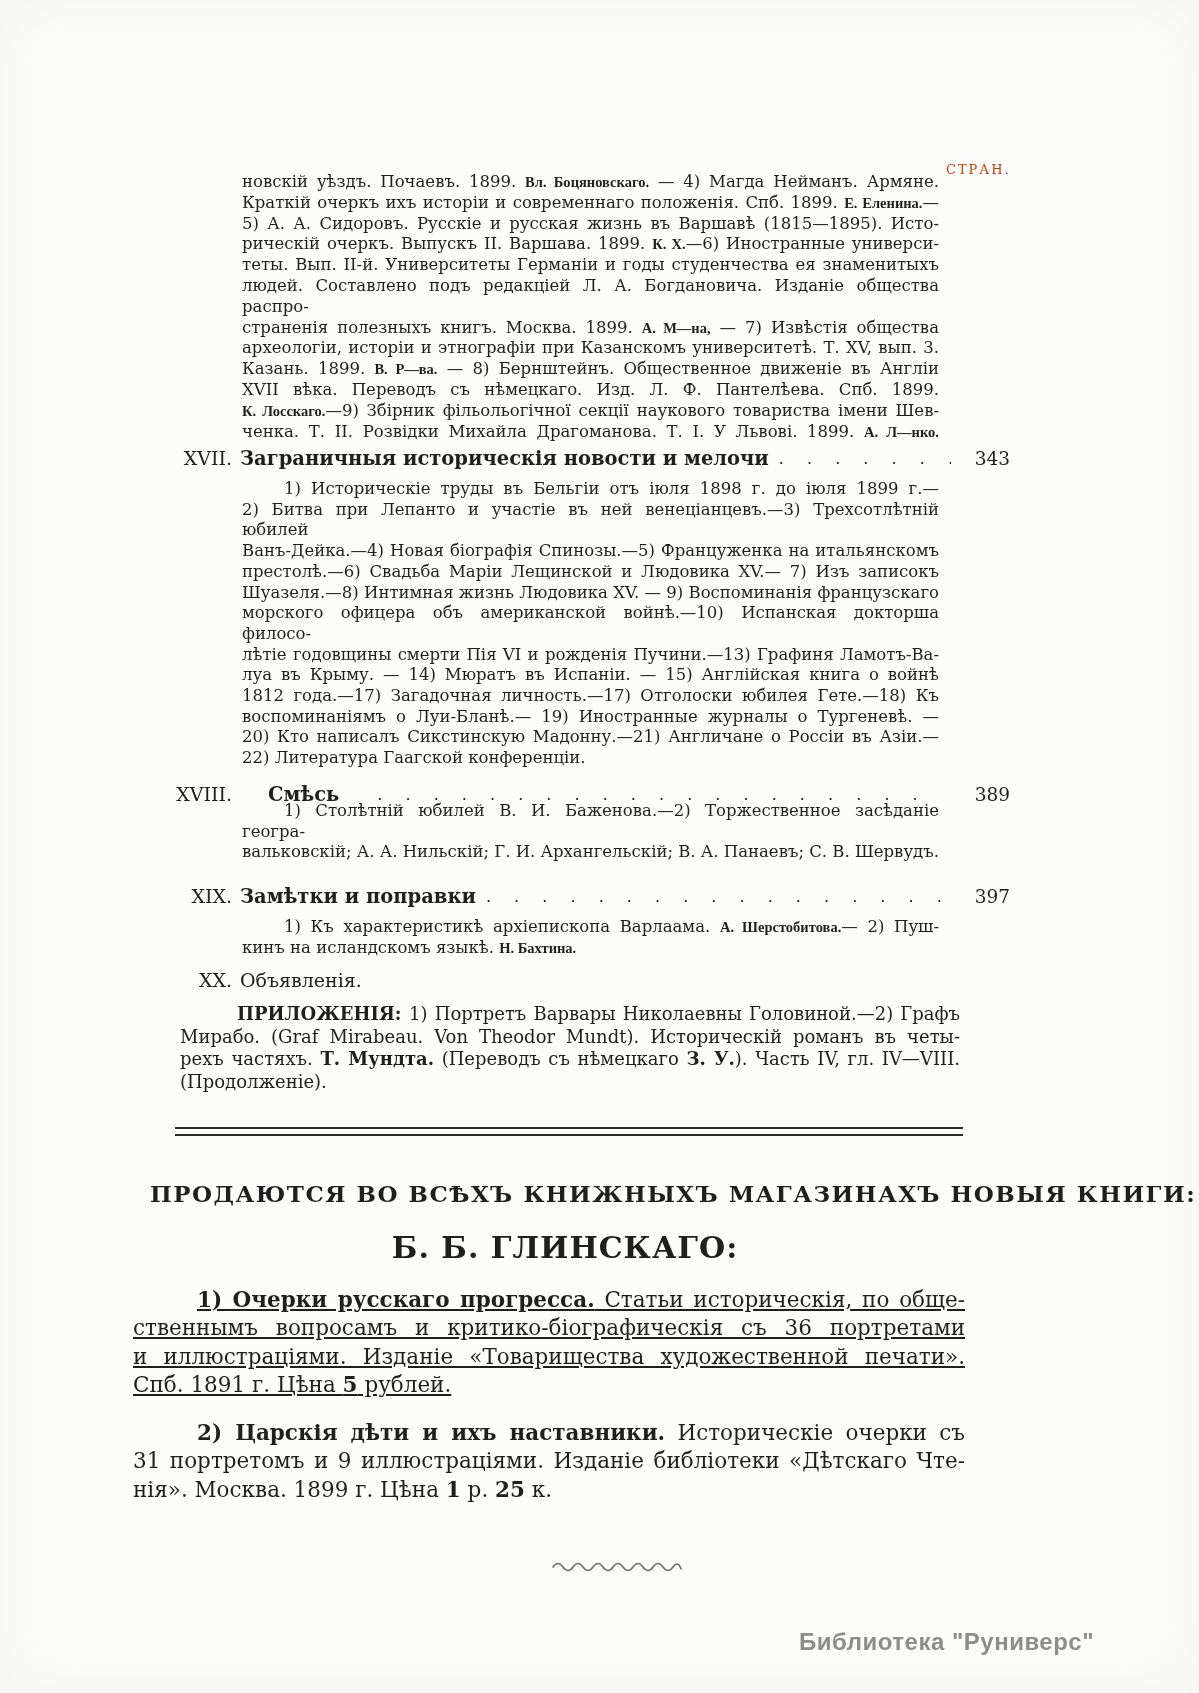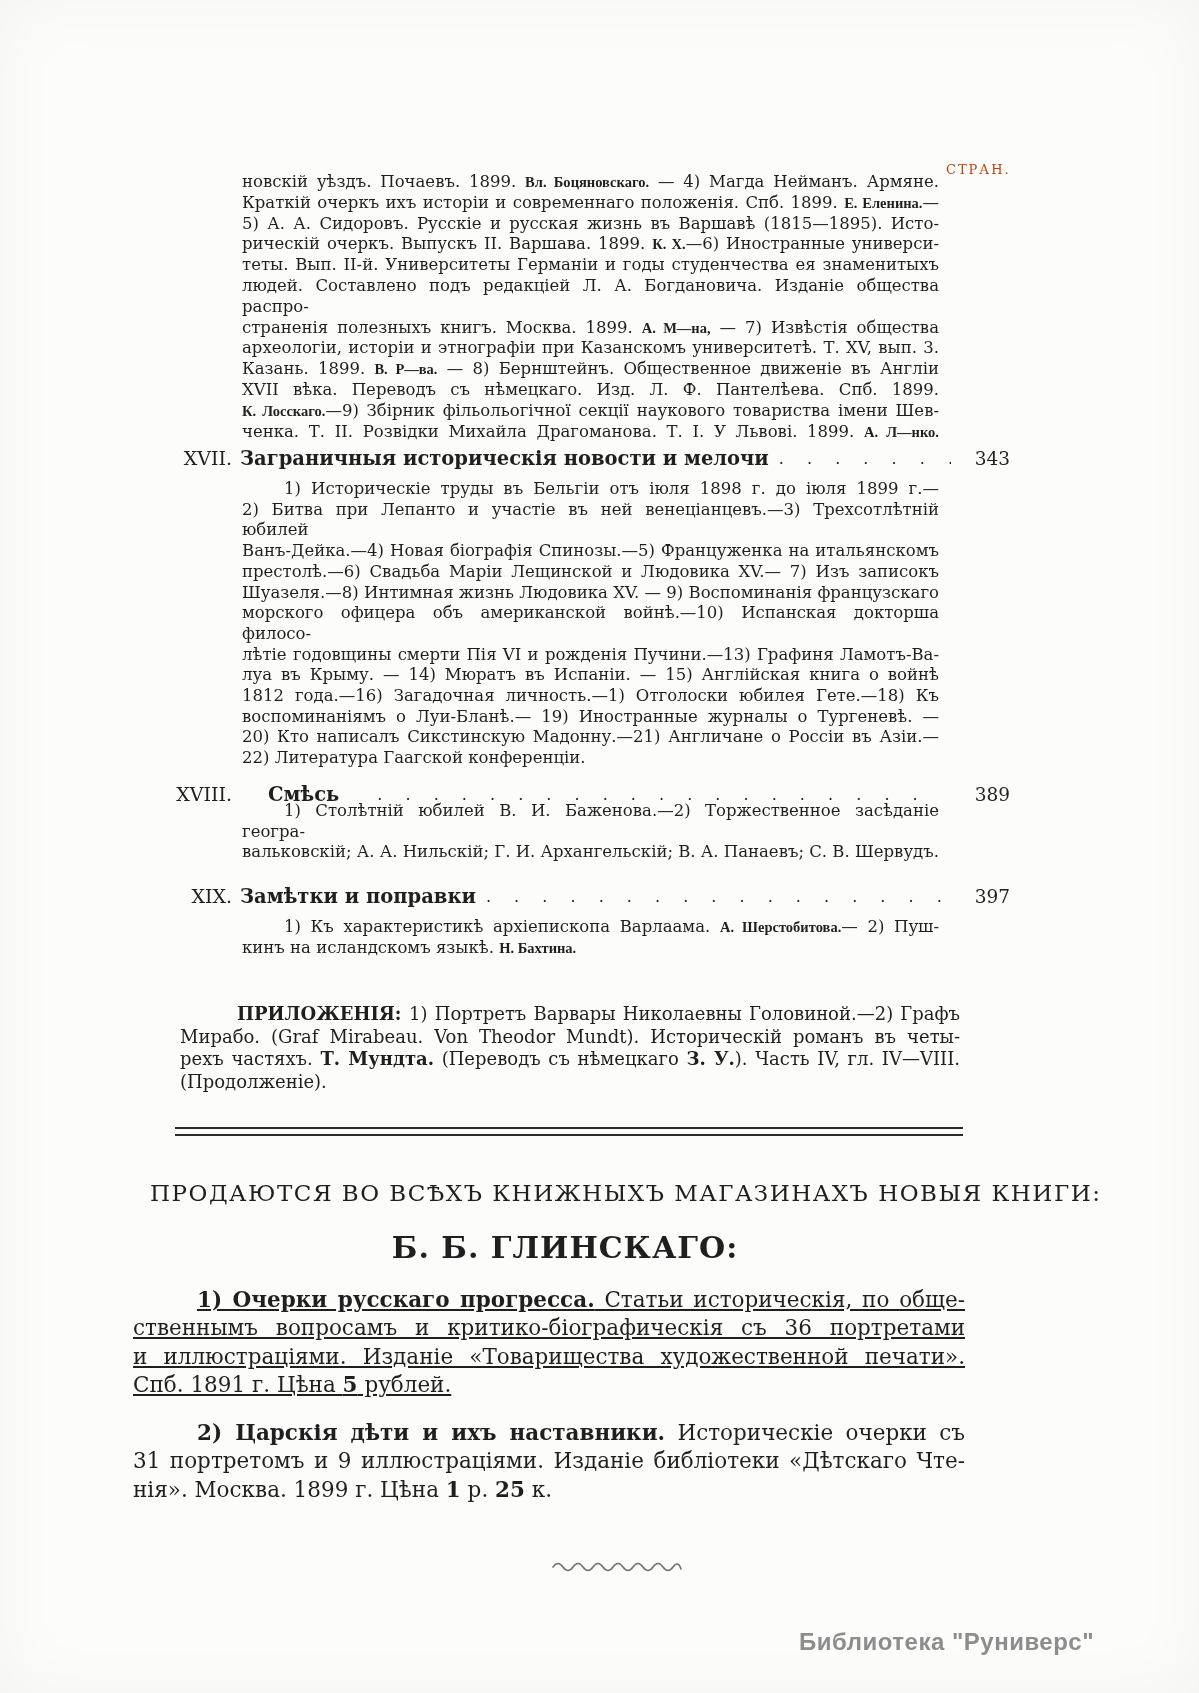--- a/index.html
+++ b/index.html
@@ -33,21 +33,21 @@
   .para17{top:479px;} .para18{top:801px;} .para19{top:917px;}
   .indent .line:first-child{text-indent:42px;}
 
   .appendix{left:180px; top:1003px; width:780px; font-size:18px; line-height:22.5px;}
   .appendix .line:first-child{text-indent:57px;}
 
   .double-rule{left:175px; top:1127px; width:788px; height:5px;
     border-top:2px solid #2b2b2b; border-bottom:2px solid #2b2b2b;}
 
   .ad-headline{left:150px; top:1180px; width:830px; text-align:center;
-    font-size:23px; font-weight:normal; letter-spacing:1.5px; white-space:nowrap;}
+    font-size:23px; font-weight:bold; letter-spacing:1.5px; white-space:nowrap;}
   .ad-author{left:150px; top:1230px; width:830px; text-align:center;
     font-size:30px; font-weight:bold; letter-spacing:1px;}
 
   .ad-para{left:133px; width:832px; font-size:21.5px; line-height:28.4px;}
   .ad-para .line:first-child{text-indent:64px;}
   .book1{top:1286px;text-decoration:underline;} .book2{top:1419px;}
 
   .squiggle{left:551px; top:1558px;}
   .watermark{left:799px; top:1628px; font-size:24px; font-weight:bold; color:#8d8d8d;
     font-family:"Liberation Sans","DejaVu Sans",sans-serif; letter-spacing:0.5px;}
@@ -82,21 +82,21 @@
   </div>
   <div class="para toc-items indent para17">
       <div class="line"><span>1) Историческіе труды въ Бельгіи отъ іюля 1898 г. до іюля 1899 г.—</span></div>
       <div class="line"><span>2) Битва при Лепанто и участіе въ ней венеціанцевъ.—3) Трехсотлѣтній юбилей</span></div>
       <div class="line"><span>Ванъ-Дейка.—4) Новая біографія Спинозы.—5) Француженка на итальянскомъ</span></div>
       <div class="line"><span>престолѣ.—6) Свадьба Маріи Лещинской и Людовика XV.— 7) Изъ записокъ</span></div>
       <div class="line"><span>Шуазеля.—8) Интимная жизнь Людовика XV. — 9) Воспоминанія французскаго</span></div>
       <div class="line"><span>морского офицера объ американской войнѣ.—10) Испанская докторша филосо-</span></div>
       <div class="line"><span>лѣтіе годовщины смерти Пія VI и рожденія Пучини.—13) Графиня Ламотъ-Ва-</span></div>
       <div class="line"><span>луа въ Крыму. — 14) Мюратъ въ Испаніи. — 15) Англійская книга о войнѣ</span></div>
-      <div class="line"><span>1812 года.—16) Загадочная личность.—1) Отголоски юбилея Гете.—18) Къ</span></div>
+      <div class="line"><span>1812 года.—17) Загадочная личность.—17) Отголоски юбилея Гете.—18) Къ</span></div>
       <div class="line"><span>воспоминаніямъ о Луи-Бланѣ.— 19) Иностранные журналы о Тургеневѣ. —</span></div>
       <div class="line"><span>20) Кто написалъ Сикстинскую Мадонну.—21) Англичане о Россіи въ Азіи.—</span></div>
       <div class="line line-end"><span>22) Литература Гаагской конференціи.</span></div>
     </div>
 
   <div class="sec sec18">
     <span class="num">XVIII.</span>
     <span class="title">Смѣсь</span>
     <span class="leader">. . . . . . . . . . . . . . . . . . . . . . . . . . . . . . . . . . . . . . . . . . . . . . . . </span>
     <span class="pagenum">389</span>
@@ -110,20 +110,24 @@
     <span class="num">XIX.</span>
     <span class="title">Замѣтки и поправки</span>
     <span class="leader">. . . . . . . . . . . . . . . . . . . . . . . . . . . . . . . . . . . . . . . . . . . . . . . . </span>
     <span class="pagenum">397</span>
   </div>
   <div class="para toc-items indent para19">
       <div class="line"><span>1) Къ характеристикѣ архіепископа Варлаама. </span><span class="sb">А. Шерстобитова.</span><span>— 2) Пуш-</span></div>
       <div class="line line-end"><span>кинъ на исландскомъ языкѣ. </span><span class="sb">Н. Бахтина.</span></div>
     </div>
 
+  <div class="sec sec20">
+    <span class="num">XX.</span>
+    <span class="title">Объявленія.</span>
+  </div>
 
   <div class="para appendix">
       <div class="line"><span class="b">ПРИЛОЖЕНІЯ: </span><span>1) Портретъ Варвары Николаевны Головиной.—2) Графъ</span></div>
       <div class="line"><span>Мирабо. (Graf Mirabeau. Von Theodor Mundt). Историческій романъ въ четы-</span></div>
       <div class="line"><span>рехъ частяхъ. </span><span class="b">Т. Мундта.</span><span> (Переводъ съ нѣмецкаго </span><span class="b">З. У.</span><span>). Часть IV, гл. IV—VIII.</span></div>
       <div class="line line-end"><span>(Продолженіе).</span></div>
     </div>
 
   <div class="abs double-rule"></div>
 

